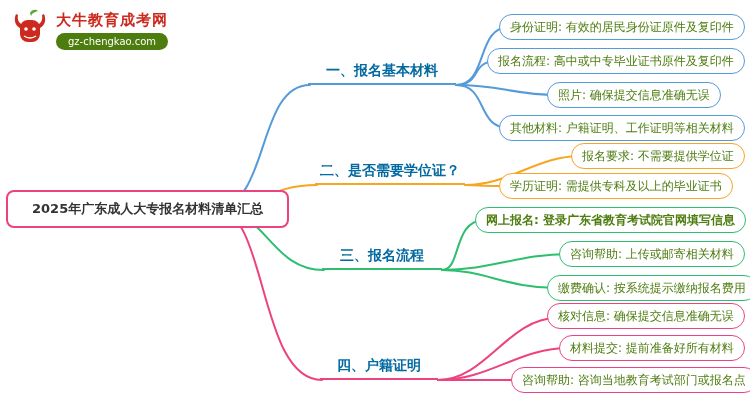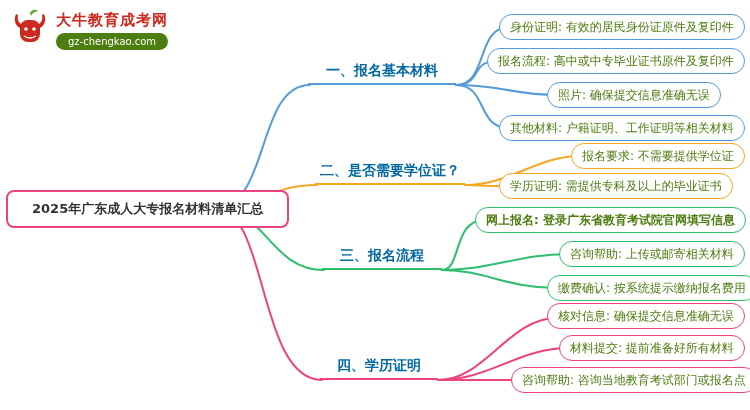--- a/index.html
+++ b/index.html
@@ -109,21 +109,21 @@
       <span class="site-name">大牛教育成考网</span>
       <span class="site-url">gz-chengkao.com</span>
     </span>
   </div>
 
   <div class="root">2025年广东成人大专报名材料清单汇总</div>
 
   <div class="branch b1">一、报名基本材料</div>
   <div class="branch b2">二、是否需要学位证？</div>
   <div class="branch b3">三、报名流程</div>
-  <div class="branch b4">四、学历证明</div>
+  <div class="branch b4">四、户籍证明</div>
 
   <div class="leaf l1 c-blue">身份证明: 有效的居民身份证原件及复印件</div>
   <div class="leaf l2 c-blue">报名流程: 高中或中专毕业证书原件及复印件</div>
   <div class="leaf l3 c-blue">照片: 确保提交信息准确无误</div>
   <div class="leaf l5 c-orange">报名要求: 不需要提供学位证</div>
   <div class="leaf l4 c-blue">其他材料: 户籍证明、工作证明等相关材料</div>
   <div class="leaf l6 c-orange">学历证明: 需提供专科及以上的毕业证书</div>
   <div class="leaf l7 c-green">网上报名: 登录广东省教育考试院官网填写信息</div>
   <div class="leaf l8 c-green">咨询帮助: 上传或邮寄相关材料</div>
   <div class="leaf l9 c-green">缴费确认: 按系统提示缴纳报名费用</div>

